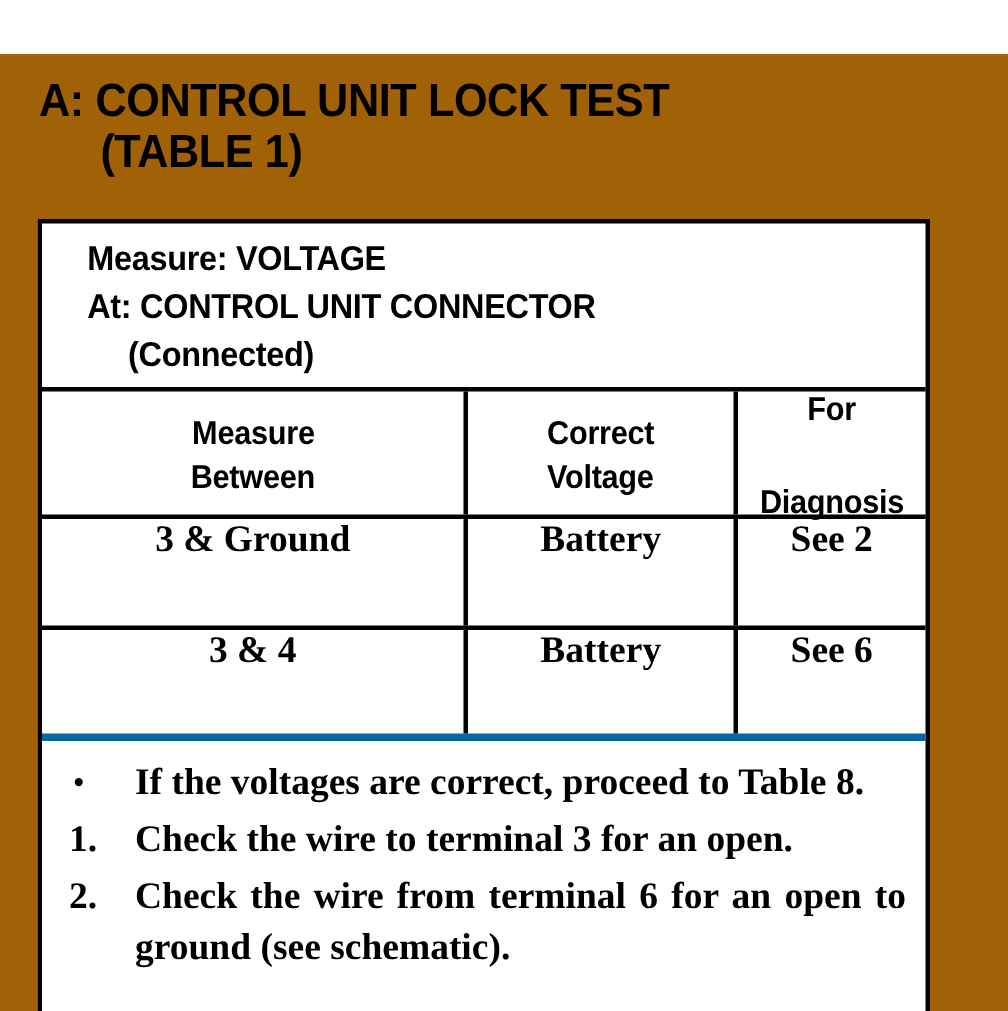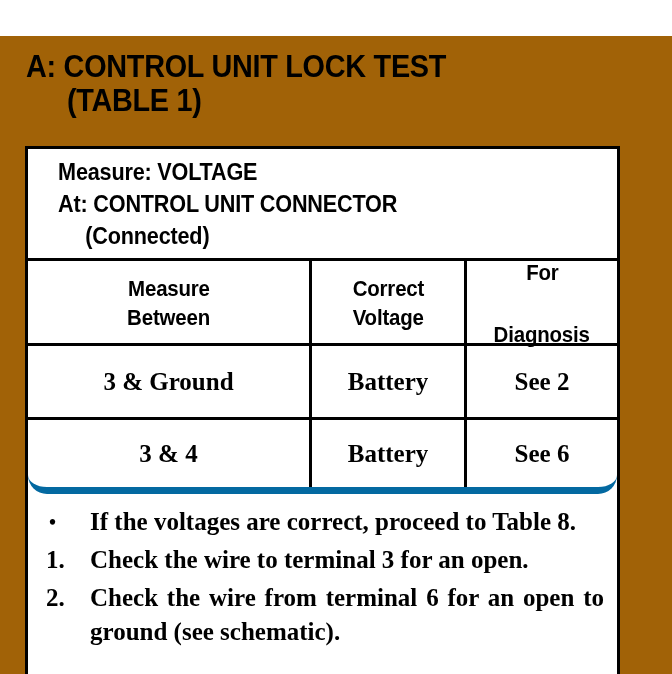--- a/index.html
+++ b/index.html
@@ -107,41 +107,39 @@
   
   .data-row {
     display: flex;
     height: 74px;
     box-sizing: border-box;
   }
   .data-row.rule {
     border-bottom: 3px solid #000000;
   }
   .data-row.last {
-    border-bottom: 7px solid #0369a1;
-    border-radius: 19px;
+    border-bottom: 5px solid #0369a1;
   }
   .data-cell {
     display: flex;
-    align-items: center;
     justify-content: center;
     box-sizing: border-box;
   }
   .data-cell .dc-text {
     font-family: "Liberation Serif", serif;
     font-weight: bold;
     font-size: 25px;
     line-height: 27px;
     letter-spacing: 0px;
     white-space: pre;
   }
 
   
   .c1 { width: 284px; border-right: 3px solid #000000; }
-  .c2 { width: 155px; border-right: 3px solid #000000; }
+  .c2 { width: 180px; border-right: 3px solid #000000; }
   .c3 { flex: 1 1 auto; gap: 33px; }
 
   
   .notes {
     padding: 11px 13px 0 18px;
     box-sizing: border-box;
   }
   .note-item {
     position: relative;
     padding-left: 44px;

